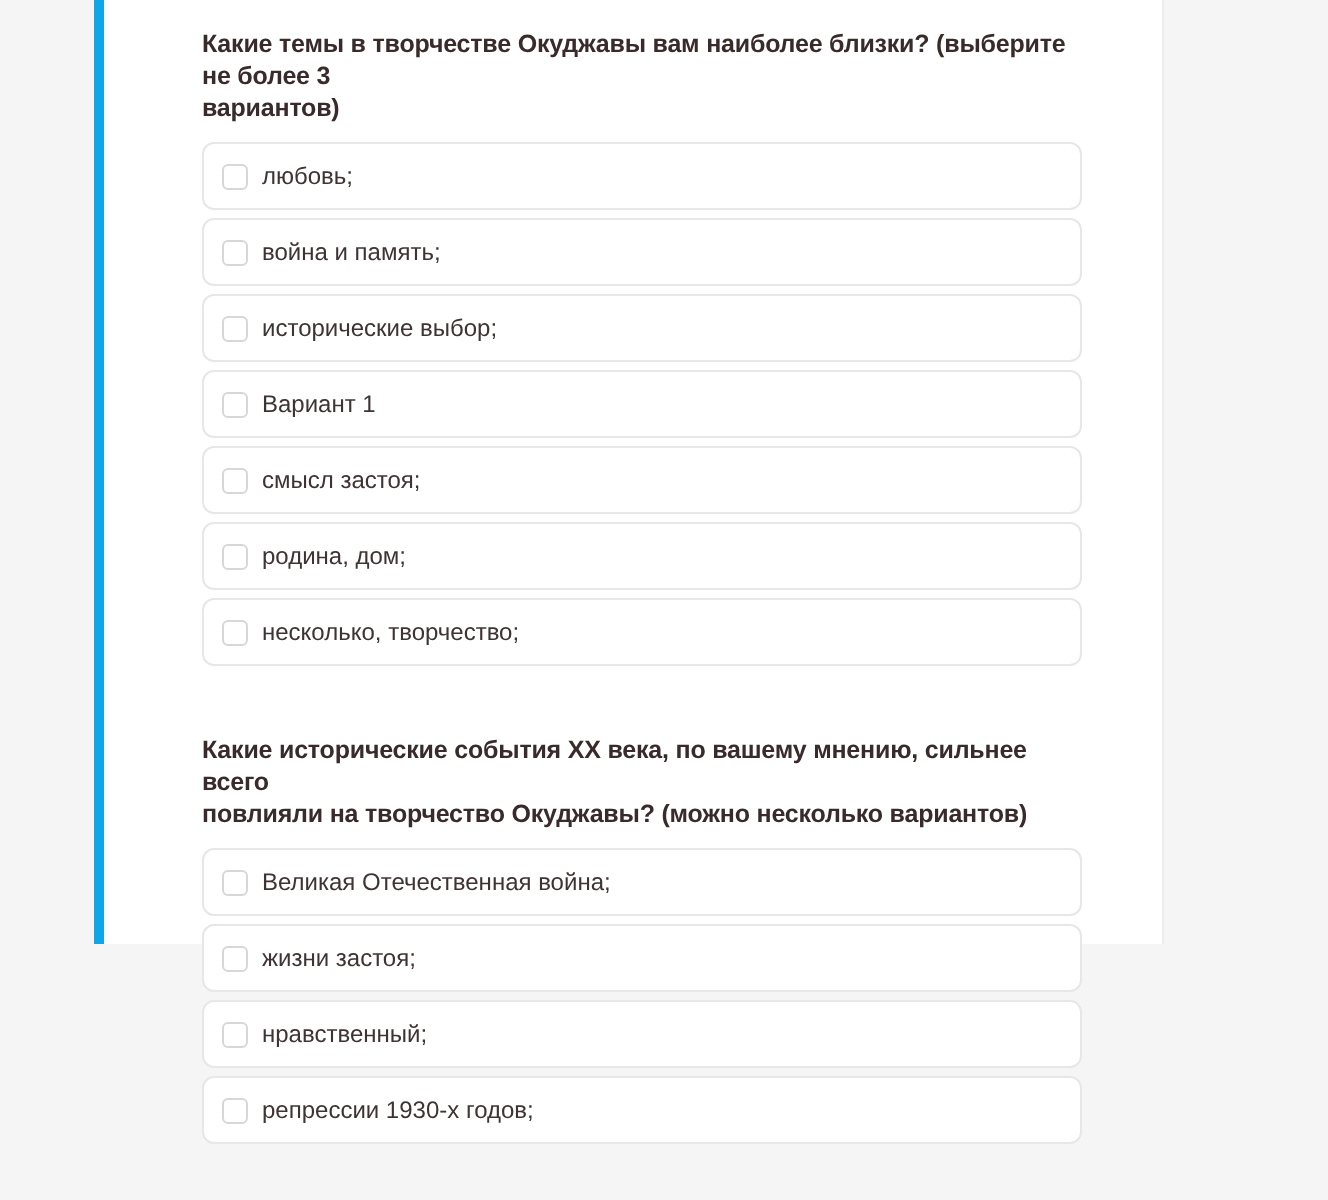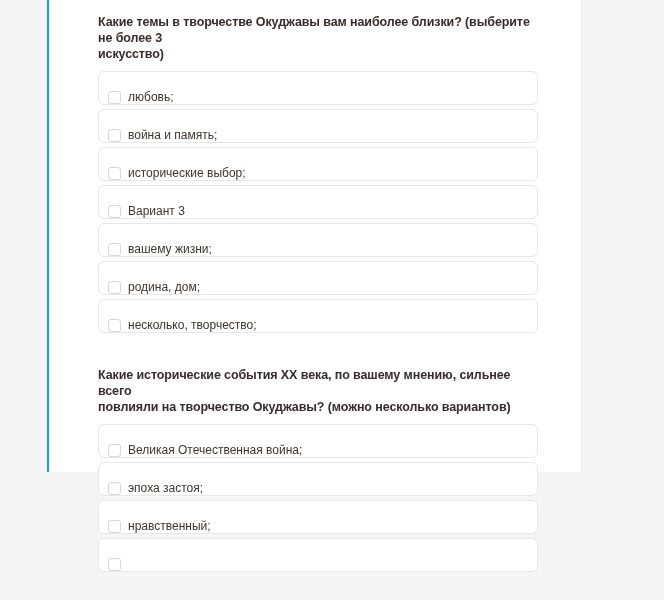--- a/index.html
+++ b/index.html
@@ -14,21 +14,21 @@
       position: relative;
       font-family: "Liberation Sans", "DejaVu Sans", sans-serif;
     }
     .card {
       position: absolute;
       left: 47px;
       top: 0;
       width: 535px;
       height: 472px;
       background: #ffffff;
-      border-left: 2px solid #0ea5e9;
+      border-left: 5px solid #0ea5e9;
       border-right: 1px solid #eeeded;
       box-sizing: border-box;
     }
     .question {
       position: absolute;
       left: 49px;
       width: 440px;
     }
     .q-title {
       font-size: 12.5px;
@@ -41,21 +41,21 @@
     .options {
       margin-top: 9px;
     }
     .option {
       box-sizing: border-box;
       height: 34px;
       margin-bottom: 4px;
       border: 1px solid #e8e6e6;
       border-radius: 6px;
       display: flex;
-      align-items: flex-end;
+      align-items: center;
       padding-left: 9px;
       background: #ffffff;
       cursor: pointer;
     }
     .checkbox {
       width: 13px;
       height: 13px;
       border: 1px solid #d9d6d6;
       border-radius: 3px;
       background: #fff;
@@ -70,42 +70,42 @@
     }
   </style>
 </head>
 <body>
 
 <div class="card">
 
   <div class="question" style="top: 14px;">
     <p class="q-title">
       <span>Какие темы в творчестве Окуджавы вам наиболее близки? (выберите не более 3</span><br>
-      <span>искусство)</span>
+      <span>вариантов)</span>
     </p>
     <div class="options">
       <div class="option">
         <span class="checkbox"></span>
         <span class="opt-label">любовь;</span>
       </div>
       <div class="option">
         <span class="checkbox"></span>
         <span class="opt-label">война и память;</span>
       </div>
       <div class="option">
         <span class="checkbox"></span>
         <span class="opt-label">исторические выбор;</span>
       </div>
       <div class="option">
         <span class="checkbox"></span>
-        <span class="opt-label">Вариант 3</span>
+        <span class="opt-label">Вариант 1</span>
       </div>
       <div class="option">
         <span class="checkbox"></span>
-        <span class="opt-label">вашему жизни;</span>
+        <span class="opt-label">смысл застоя;</span>
       </div>
       <div class="option">
         <span class="checkbox"></span>
         <span class="opt-label">родина, дом;</span>
       </div>
       <div class="option">
         <span class="checkbox"></span>
         <span class="opt-label">несколько, творчество;</span>
       </div>
     </div>
@@ -116,25 +116,26 @@
       <span>Какие исторические события XX века, по вашему мнению, сильнее всего</span><br>
       <span>повлияли на творчество Окуджавы? (можно несколько вариантов)</span>
     </p>
     <div class="options">
       <div class="option">
         <span class="checkbox"></span>
         <span class="opt-label">Великая Отечественная война;</span>
       </div>
       <div class="option">
         <span class="checkbox"></span>
-        <span class="opt-label">эпоха застоя;</span>
+        <span class="opt-label">жизни застоя;</span>
       </div>
       <div class="option">
         <span class="checkbox"></span>
         <span class="opt-label">нравственный;</span>
       </div>
       <div class="option">
         <span class="checkbox"></span>
+        <span class="opt-label">репрессии 1930-х годов;</span>
       </div>
     </div>
   </div>
 
 </div>
 
 </body></html>

